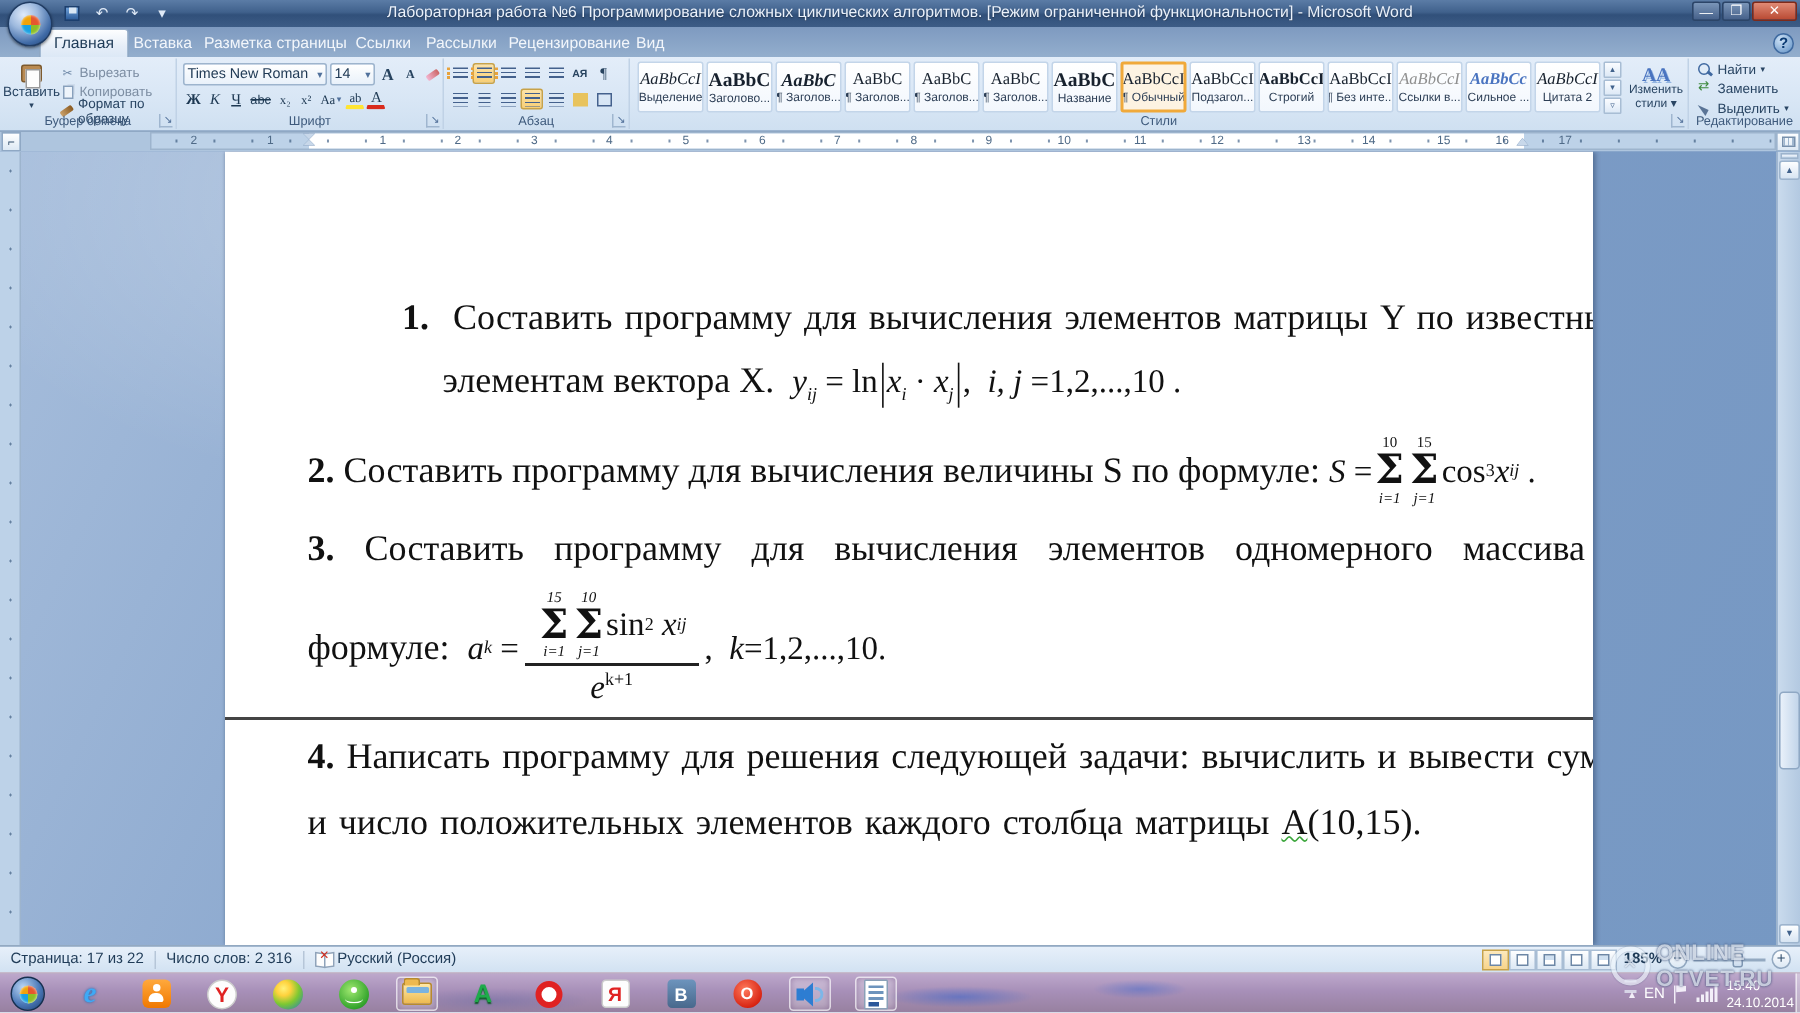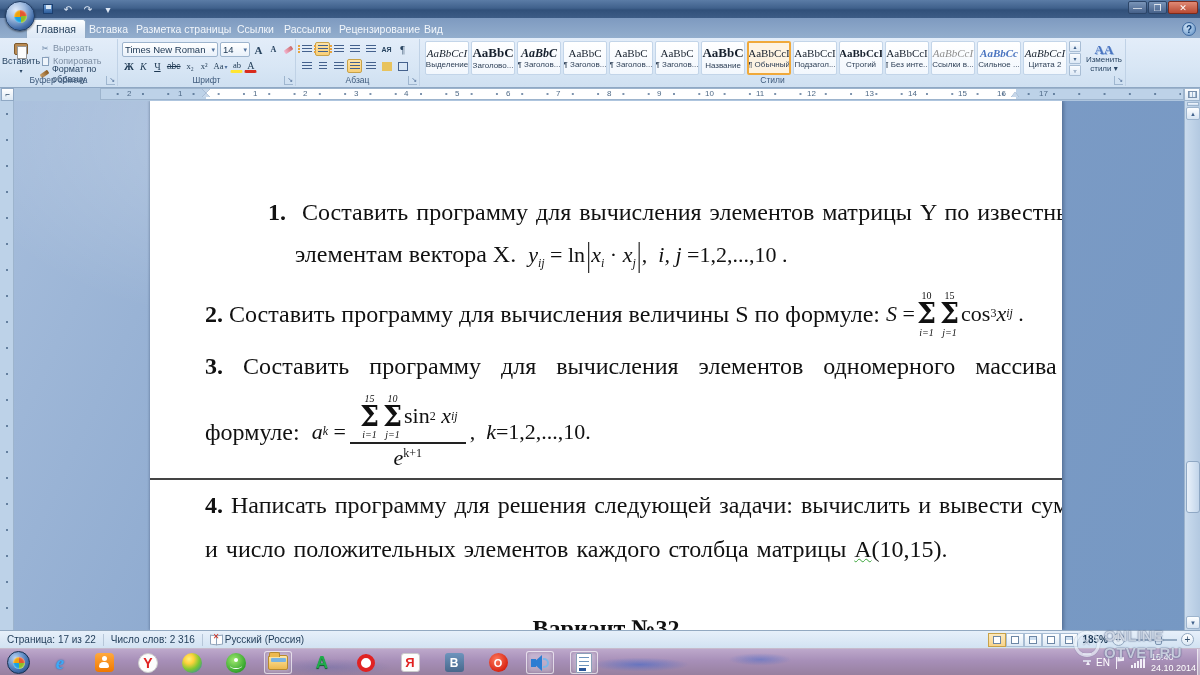--- a/index.html
+++ b/index.html
@@ -276,20 +276,21 @@
     border-top:2px solid rgba(238,245,252,.8); border-bottom:2px solid rgba(238,245,252,.8); }
   .wm-text { font-size:15px; font-weight:bold; letter-spacing:.5px; line-height:1.15; color:rgba(240,246,253,.78);
     text-shadow:0 0 1px #41547c, 0 0 2px rgba(50,70,110,.8); }
 </style>
 </head>
 <body>
 
 <div id="screen">
 
   <div class="titlebar">
+    <div class="title-text">Лабораторная работа №6 Программирование сложных циклических алгоритмов. [Режим ограниченной функциональности] - Microsoft Word</div>
     <div class="qat">
       <span class="qbtn">
           <span class="floppy"></span>
         </span>
       <span class="qbtn">↶</span>
       <span class="qbtn">↷</span>
       <span class="qbtn">▾</span>
     </div>
     <div class="win-controls">
       <span class="wbtn">—</span>
@@ -489,20 +490,37 @@
       </div>
       <div class="chg-styles">
         <span class="chg-ic">АА</span>
         <span class="chg-lbl">Изменить</span>
         <span class="chg-lbl"><span>стили</span> <span>▾</span></span>
       </div>
       <div class="glabel">Стили</div>
       <div class="dlg">↘</div>
     </div>
 
+    <div class="rgroup g-edit">
+      <div class="e-row">
+        <span class="e-ic ic-find"></span>
+        <span>Найти</span>
+        <span style="font-size:6px">▾</span>
+      </div>
+      <div class="e-row">
+        <span class="e-ic ic-repl"></span>
+        <span>Заменить</span>
+      </div>
+      <div class="e-row">
+        <span class="e-ic ic-sel"></span>
+        <span>Выделить</span>
+        <span style="font-size:6px">▾</span>
+      </div>
+      <div class="glabel">Редактирование</div>
+    </div>
   </div>
 
   <div class="rulerrow">
     <div class="tabsel">⌐</div>
     <div class="hruler">
       <span class="hr-grey-dots" style="left:4px;width:100px"></span>
       <span class="hr-num" style="left:26px">2</span>
       <span class="hr-num" style="left:77px">1</span>
       <div class="hr-white"></div>
       <span class="hr-num" style="left:152px">1</span>
@@ -603,21 +621,20 @@
 
       <div class="divider" style="top:377px"></div>
 
       <div class="dline" style="left:55px; top:391px; word-spacing:2px">
         <span class="b">4.</span>&nbsp;<span>Написать программу для решения следующей задачи: вычислить и вывести сумму</span>
       </div>
       <div class="dline" style="left:55px; top:435px; word-spacing:2px">
         <span>и число положительных элементов каждого столбца матрицы </span><span class="sp-g">А</span><span>(10,15).</span>
       </div>
 
-      <div class="dline center-line b" style="top:514px">Вариант №32</div>
     </div>
 
     <div class="vscroll">
       <div class="split-h"></div>
       <div class="vs-btn" style="top:6px">▲</div>
       <div class="vs-thumb" style="top:360px"></div>
       <div class="vs-btn" style="bottom:1px">▼</div>
     </div>
   </div>
 

